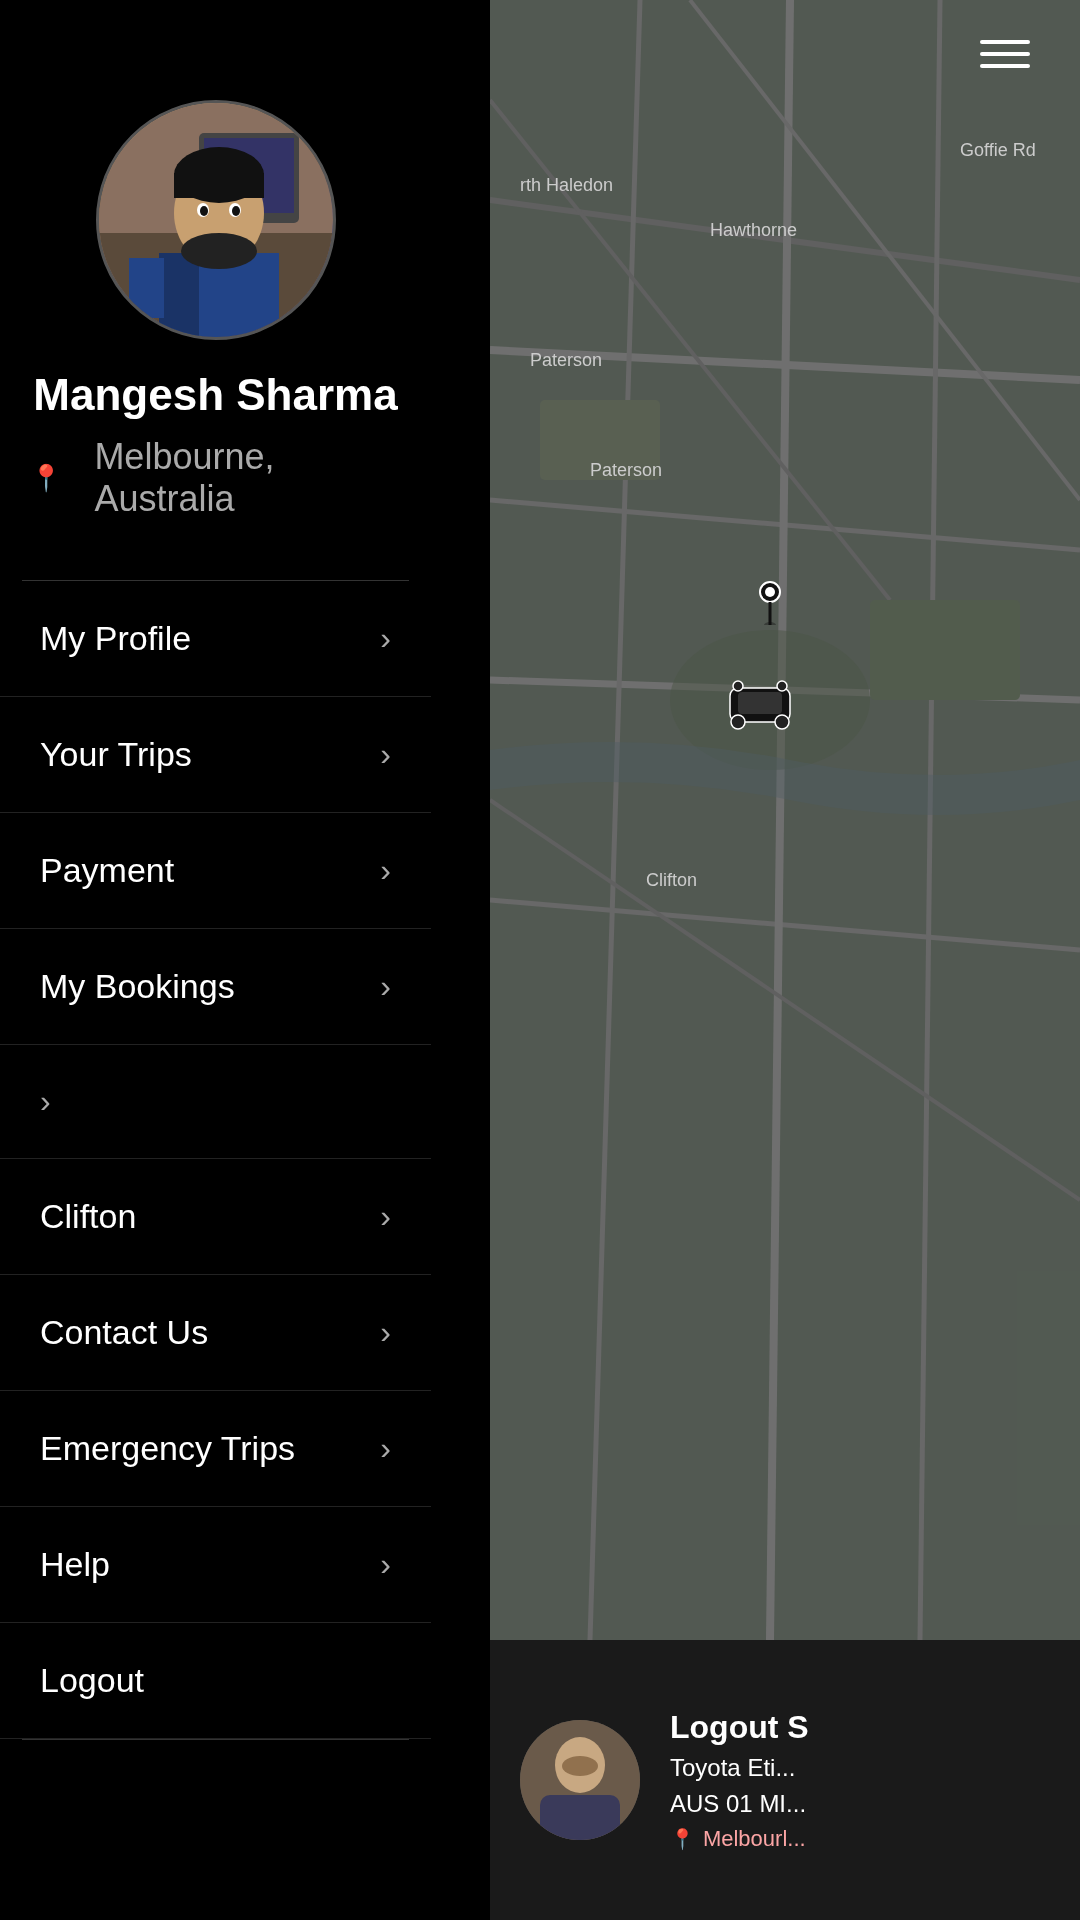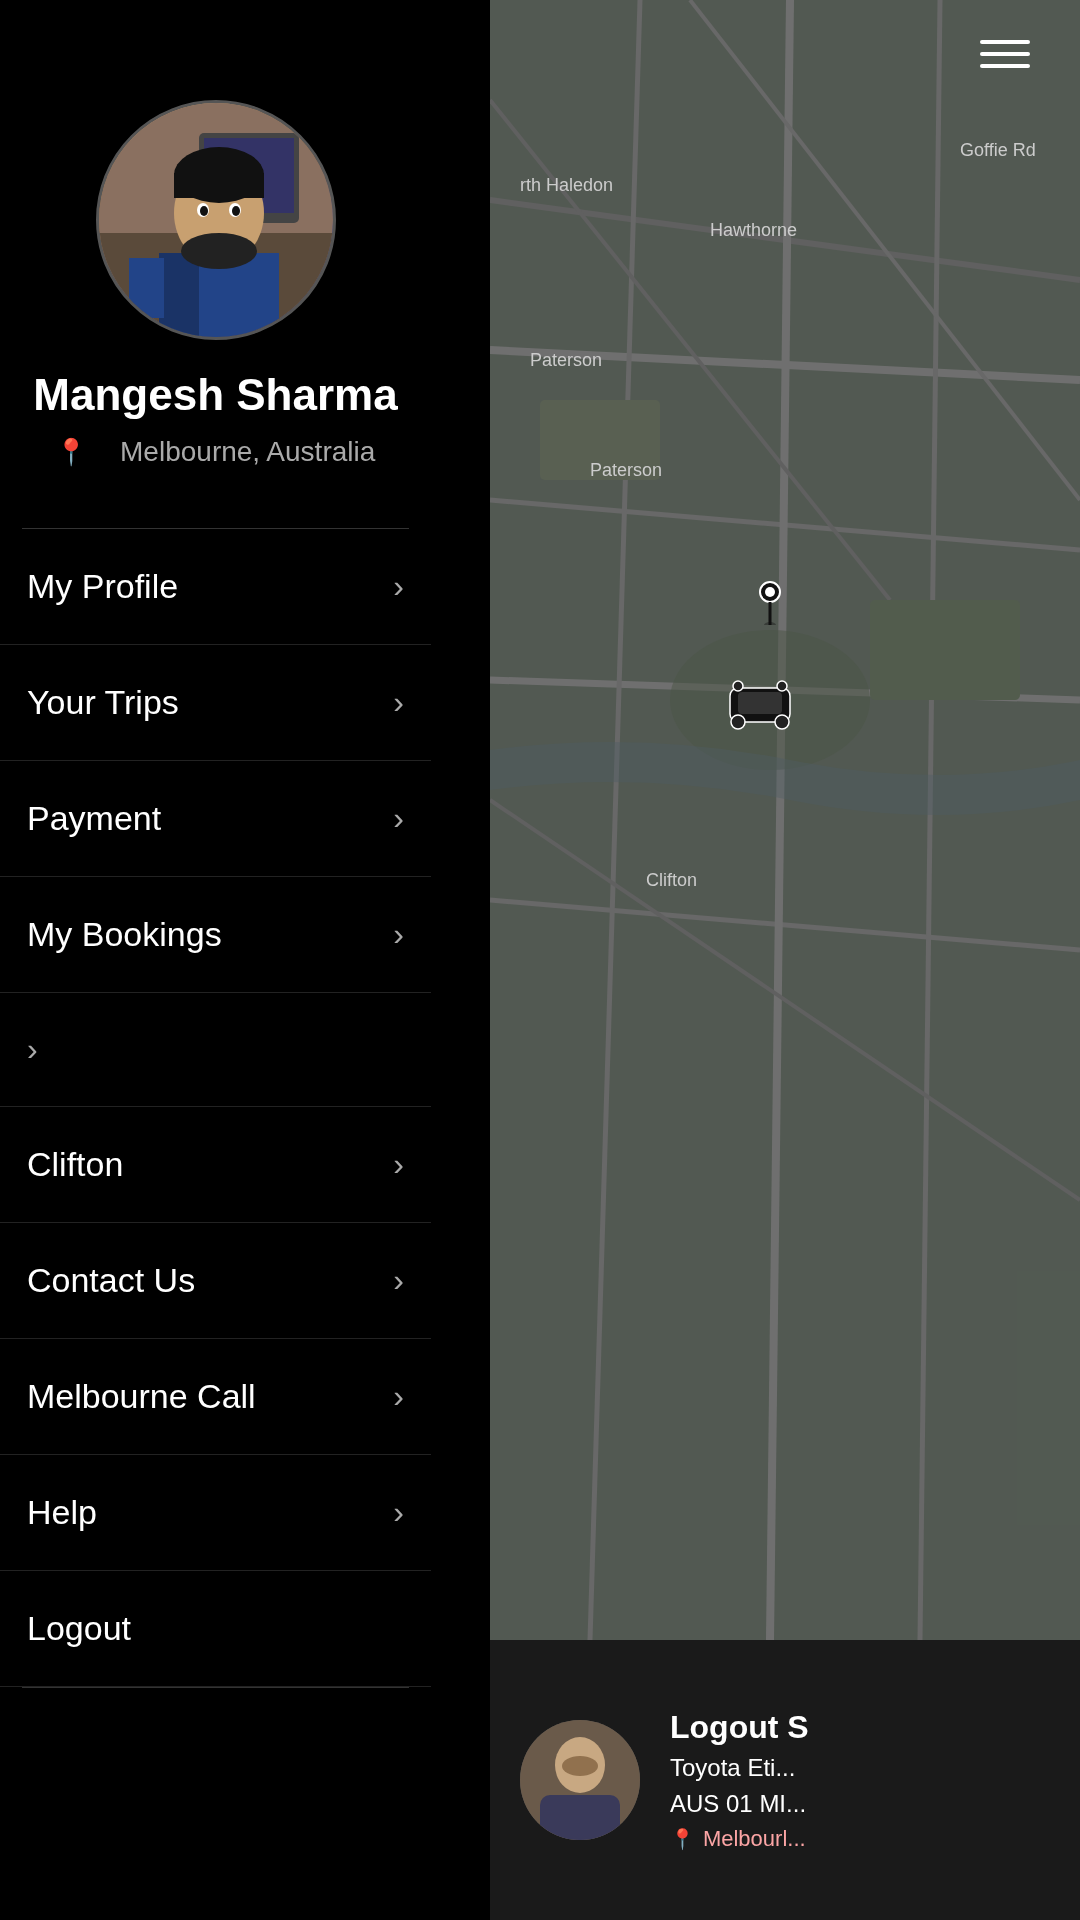--- a/index.html
+++ b/index.html
@@ -179,21 +179,21 @@
     }
 
     .user-location-row {
       display: flex;
       align-items: center;
       gap: 8px;
     }
 
     .user-location {
       color: #aaa;
-      font-size: 28px;
+      font-size: 36px;
       margin-left: 24px;
     }
 
     .divider {
       width: 90%;
       height: 1px;
       background: #333;
       margin: 20px auto 0;
     }
 
@@ -201,21 +201,21 @@
     .menu-list {
       flex: 1;
       display: flex;
       flex-direction: column;
     }
 
     .menu-item {
       display: flex;
       align-items: center;
       justify-content: space-between;
-      padding: 38px 27px;
+      padding: 38px 40px;
       border-bottom: 1px solid #222;
       cursor: pointer;
     }
 
     .menu-item:last-child {
       border-bottom: 1px solid #222;
     }
 
     .menu-label {
       color: #fff;
@@ -386,21 +386,21 @@
       <span class="menu-label">Clifton</span>
       <span class="chevron">›</span>
     </div>
 
     <div class="menu-item">
       <span class="menu-label">Contact Us</span>
       <span class="chevron">›</span>
     </div>
 
     <div class="menu-item">
-      <span class="menu-label">Melbourne Call</span>
+      <span class="menu-label">Emergency Trips</span>
       <span class="chevron">›</span>
     </div>
 
     <div class="menu-item">
       <span class="menu-label">Help</span>
       <span class="chevron">›</span>
     </div>
 
     <div class="menu-item">
       <span class="menu-label">Logout</span>

